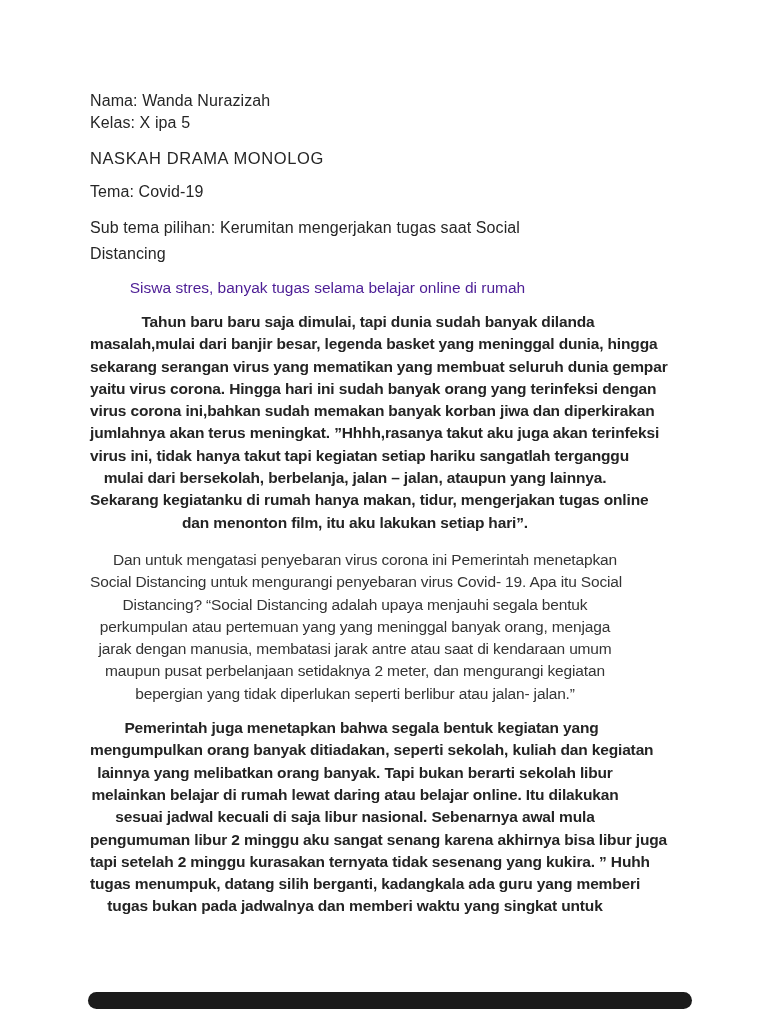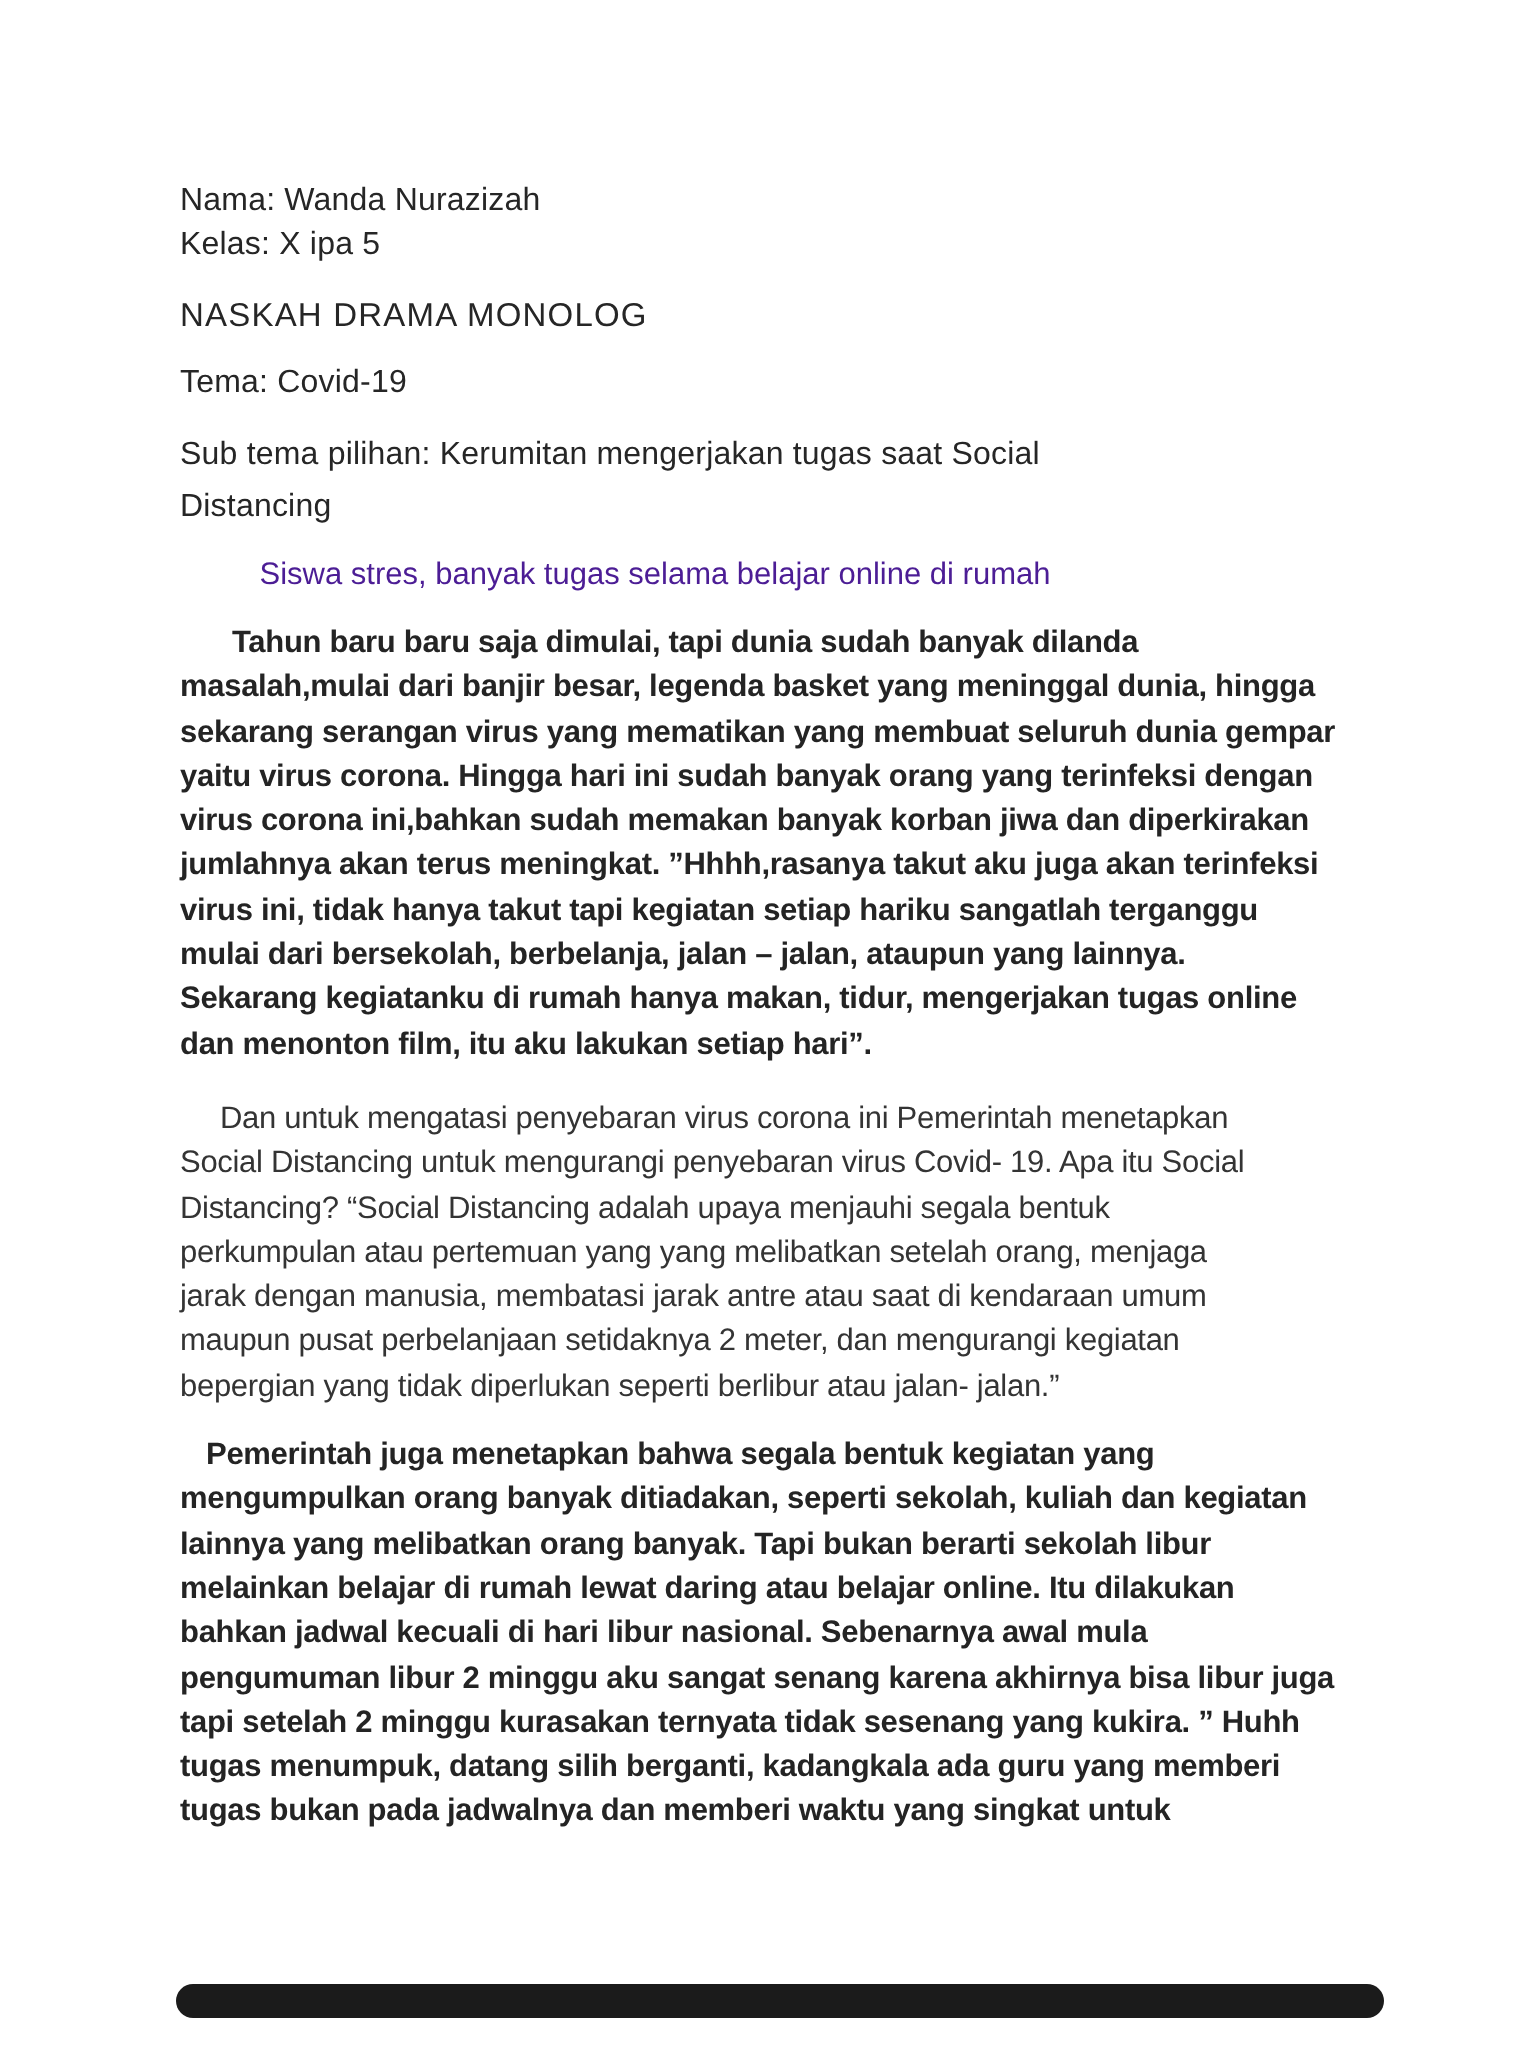--- a/index.html
+++ b/index.html
@@ -44,20 +44,21 @@
     padding-right: 55px;
     font-size: 15.5px;
     color: #4c1d95;
     white-space: nowrap;
   }
   #paragraphs { margin-top: 12px; }
   .paragraph {
     font-size: 15.5px;
     letter-spacing: -0.15px;
     color: #343434;
+    text-align: center;
   }
   .paragraph.bold { font-weight: 700; color: #242424; }
   .paragraph .line { line-height: 22.3px; white-space: nowrap; }
   .paragraph + .paragraph { margin-top: 15px; }
   .paragraph.p-last { margin-top: 12px; }
   .bottom-bar {
     position: absolute;
     left: 88px; top: 992px;
     width: 604px; height: 17px;
     border-radius: 9px;
@@ -88,31 +89,31 @@
           <div class="line">jumlahnya akan terus meningkat. ”Hhhh,rasanya takut aku juga akan terinfeksi</div>
           <div class="line">virus ini, tidak hanya takut tapi kegiatan setiap hariku sangatlah terganggu</div>
           <div class="line">mulai dari bersekolah, berbelanja, jalan – jalan, ataupun yang lainnya.</div>
           <div class="line">Sekarang kegiatanku di rumah hanya makan, tidur, mengerjakan tugas online</div>
           <div class="line">dan menonton film, itu aku lakukan setiap hari”.</div>
         </div>
         <div class="paragraph">
           <div class="line" style="padding-left: 20px;">Dan untuk mengatasi penyebaran virus corona ini Pemerintah menetapkan</div>
           <div class="line">Social Distancing  untuk mengurangi penyebaran virus Covid- 19. Apa itu Social</div>
           <div class="line">Distancing? “Social Distancing adalah upaya menjauhi segala bentuk</div>
-          <div class="line">perkumpulan atau pertemuan yang yang melibatkan setelah orang,  menjaga</div>
+          <div class="line">perkumpulan atau pertemuan yang yang meninggal banyak orang,  menjaga</div>
           <div class="line">jarak dengan manusia, membatasi jarak antre atau saat di kendaraan umum</div>
           <div class="line">maupun pusat perbelanjaan setidaknya 2 meter, dan mengurangi kegiatan</div>
           <div class="line">bepergian yang tidak diperlukan seperti berlibur atau jalan- jalan.”</div>
         </div>
         <div class="paragraph bold p-last">
           <div class="line" style="padding-left: 13px;">Pemerintah juga menetapkan bahwa segala bentuk kegiatan yang</div>
           <div class="line">mengumpulkan orang banyak ditiadakan, seperti sekolah, kuliah dan kegiatan</div>
           <div class="line">lainnya yang melibatkan orang banyak. Tapi bukan berarti sekolah libur</div>
           <div class="line">melainkan belajar di rumah lewat daring atau belajar online. Itu dilakukan</div>
-          <div class="line">bahkan jadwal kecuali di hari libur nasional. Sebenarnya awal mula</div>
+          <div class="line">sesuai jadwal kecuali di saja libur nasional. Sebenarnya awal mula</div>
           <div class="line">pengumuman libur 2 minggu aku sangat senang karena akhirnya bisa libur juga</div>
           <div class="line">tapi setelah 2 minggu kurasakan ternyata tidak sesenang yang kukira. ” Huhh</div>
           <div class="line">tugas menumpuk, datang silih berganti, kadangkala ada guru yang memberi</div>
           <div class="line">tugas bukan pada jadwalnya dan memberi waktu yang singkat untuk</div>
         </div>
       </div>
   </div>
   <div class="bottom-bar" style="background: rgb(27, 27, 27);"></div>
 </div>
 

